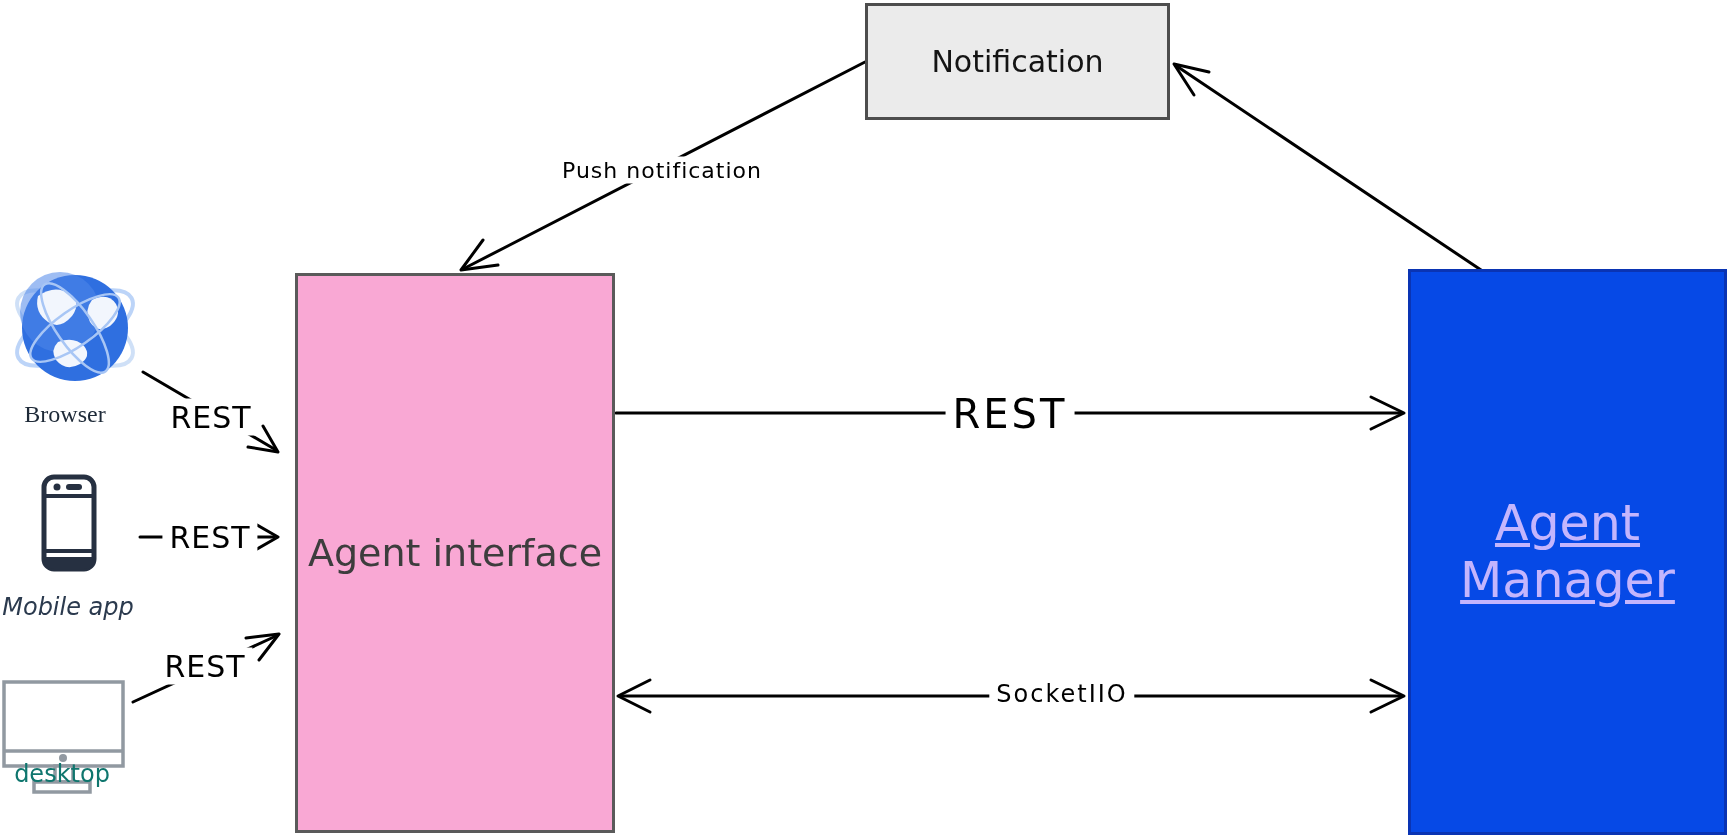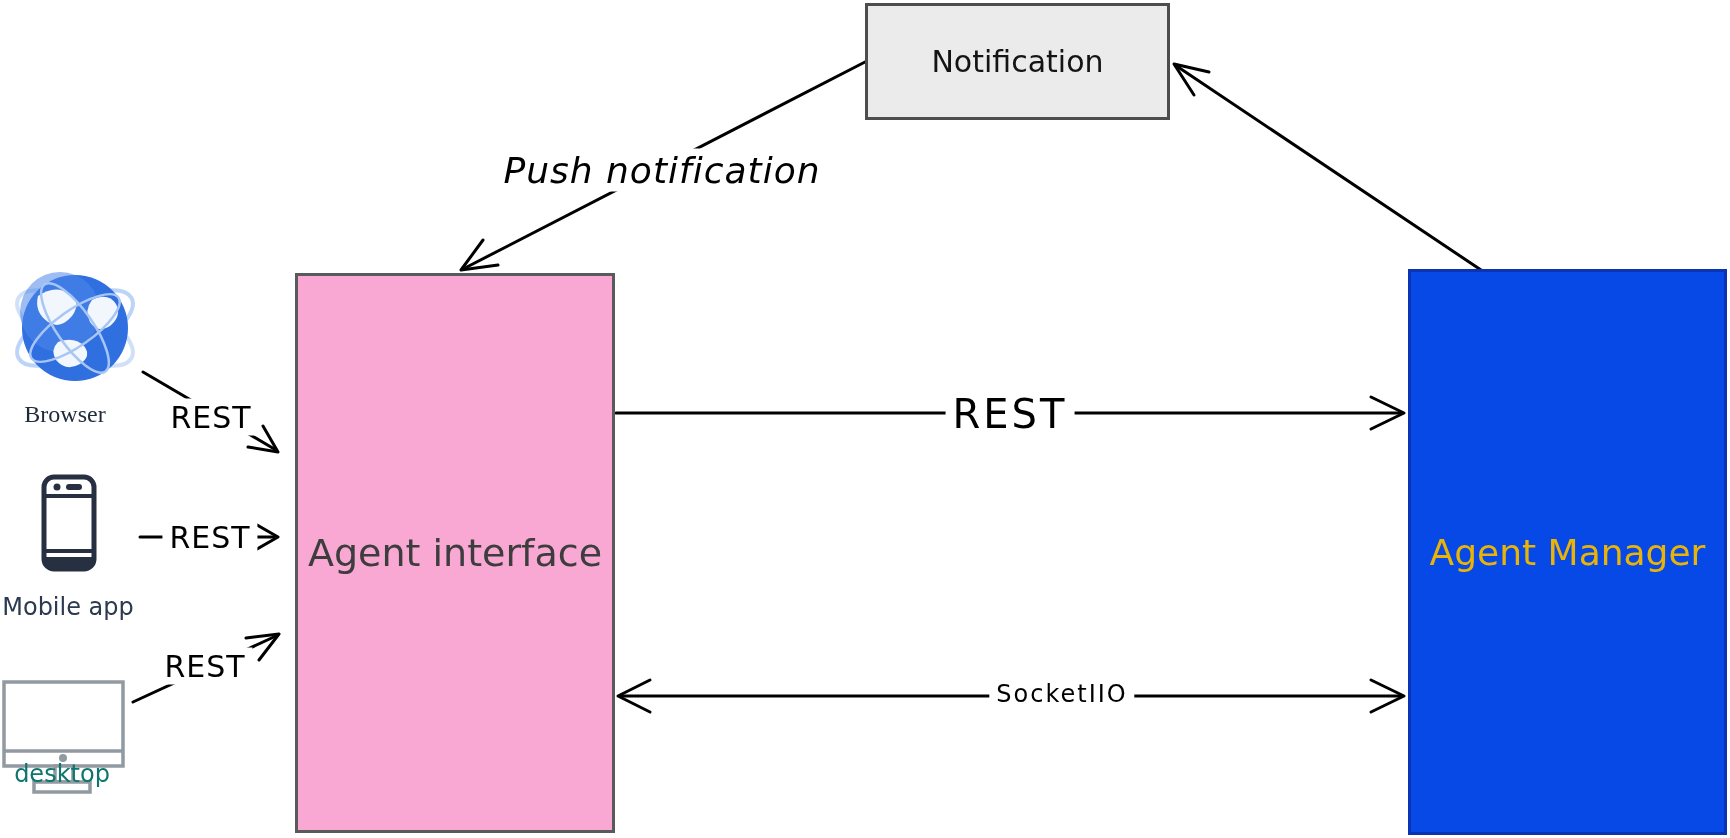--- a/index.html
+++ b/index.html
@@ -11,35 +11,35 @@
   .node{position:absolute;display:flex;flex-direction:row;align-items:center;
         justify-content:center;text-align:center;box-sizing:border-box;}
   .node-fcm{left:865px;top:3px;width:305px;height:117px;
             background:#ebebeb;border:3px solid #4d4d4d;
             font-size:30px;color:#141414;line-height:1.5;}
   .node-interface{left:295px;top:273px;width:320px;height:560px;
             background:#f9a8d4;border:3px solid #5a5a5a;
             font-size:38px;color:#3d3d3d;}
   .node-manager{left:1408px;top:269px;width:319px;height:566px;
             background:#0649e6;border:3px solid #0a34b3;
-            font-size:36px;color:#eab308;}
+            font-size:49px;color:#c4b5fd;text-decoration:underline;}
 
   .edge-label{position:absolute;transform:translate(-50%,-50%);
               background:#ffffff;padding:1px 7px;color:#000;white-space:nowrap;}
-  .lbl-push{left:662px;top:170px;font-size:36px;letter-spacing:1px;font-style:italic;}
+  .lbl-push{left:662px;top:170px;font-size:22px;letter-spacing:1px;}
   .lbl-rest-mid{left:1010px;top:414px;font-size:40px;letter-spacing:3px;}
   .lbl-socketio{left:1062px;top:694px;font-size:24px;letter-spacing:2px;}
   .lbl-rest-1{left:211px;top:417px;font-size:30px;letter-spacing:1px;}
   .lbl-rest-2{left:210px;top:537px;font-size:30px;letter-spacing:1px;}
   .lbl-rest-3{left:205px;top:666px;font-size:30px;letter-spacing:1px;}
 
   .client-label{position:absolute;transform:translate(-50%,-50%);
                 font-size:24px;white-space:nowrap;}
   .lbl-browser{left:65px;top:414px;color:#1e2a38;font-family:Liberation Serif, serif;}
-  .lbl-mobile{left:68px;top:607px;color:#2b3a4e;}
+  .lbl-mobile{left:68px;top:607px;color:#2b3a4e;font-style:italic;}
   .lbl-desktop{left:62px;top:774px;color:#0f766e;}
 </style>
 </head>
 <body>
 
 <div class="stage">
 
   <svg class="layer" viewBox="0 0 1730 838">
 
     <g>

